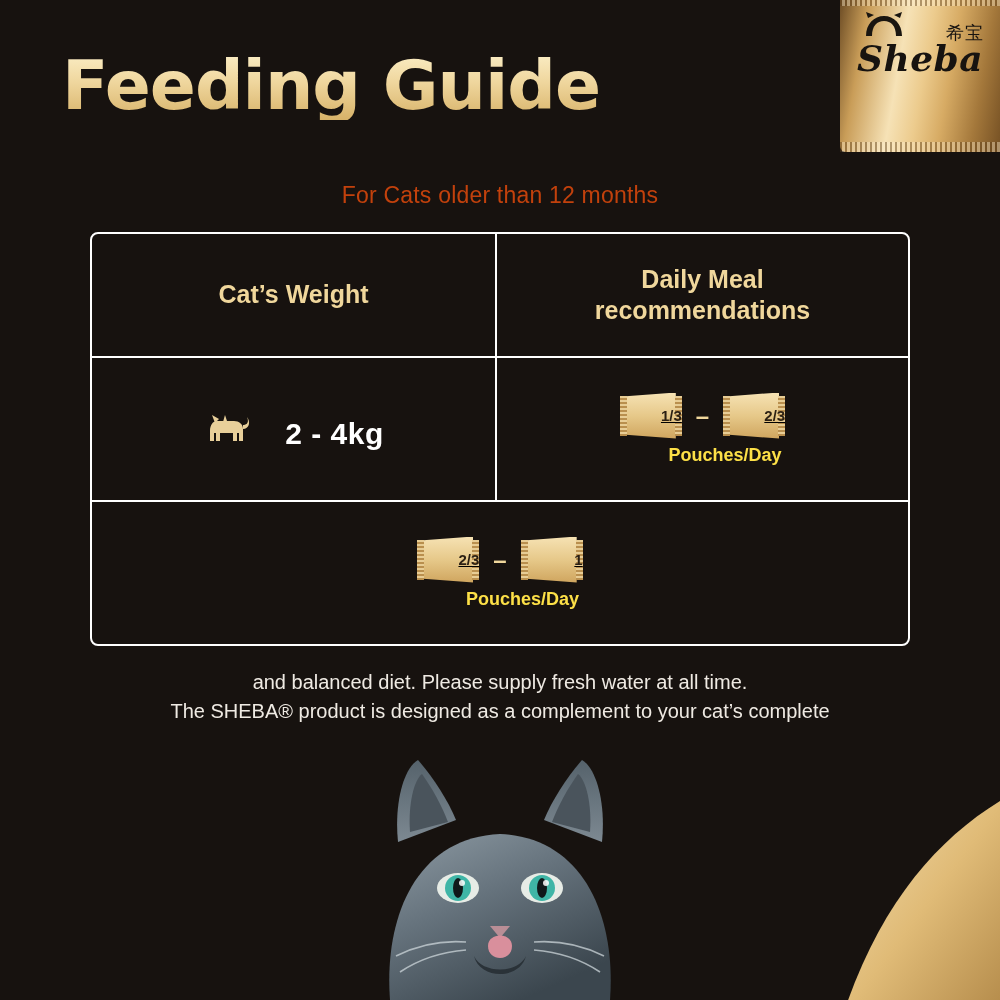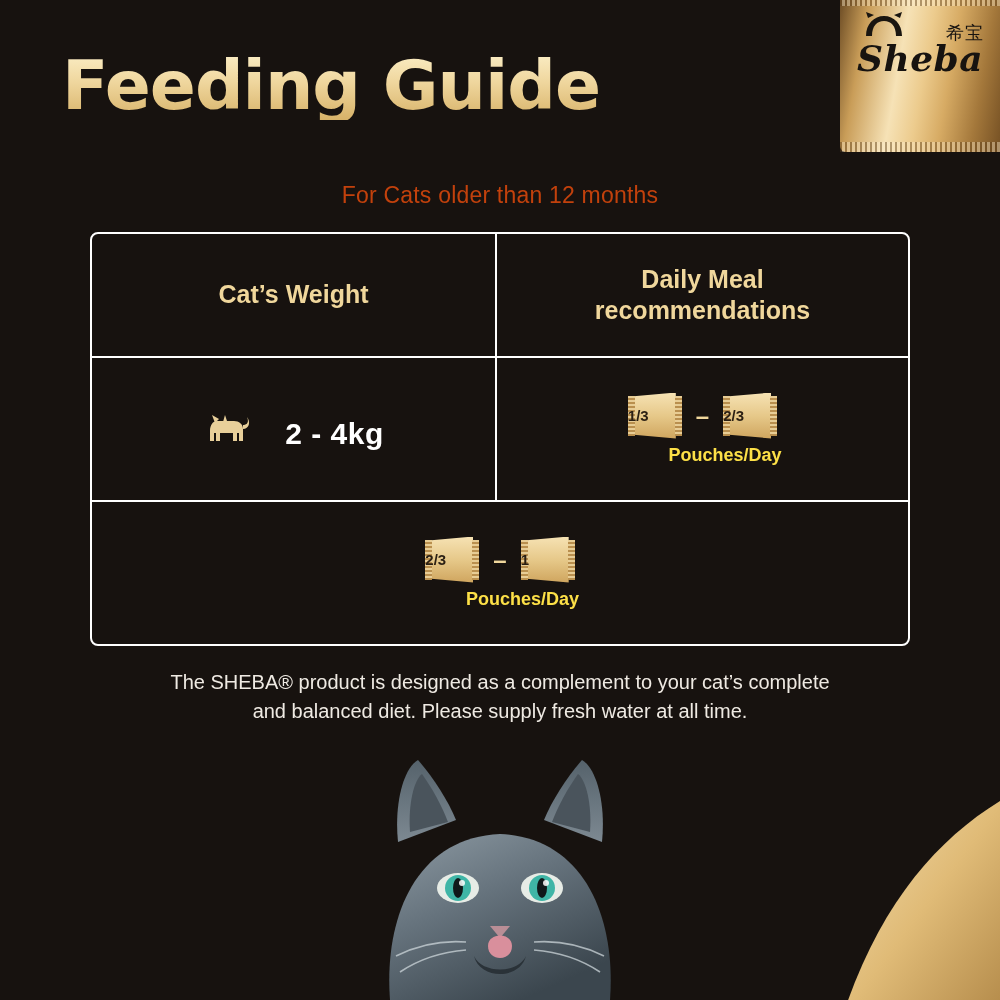--- a/index.html
+++ b/index.html
@@ -168,25 +168,26 @@
     gap: 14px;
     margin-bottom: 6px;
   }
   .dash {
     color: #f0d79c;
     font-size: 24px;
     font-weight: bold;
   }
   .mini-pouch {
     position: relative;
-    width: 54px;
+    width: 62px;
     height: 46px;
     display: flex;
     align-items: center;
-    justify-content: flex-start;
+    justify-content: flex-end;
+    text-decoration: underline;
   }
   .mini-pouch .body {
     position: absolute;
     inset: 0 6px;
     background: linear-gradient(180deg, #f6e2b3 0%, #e6c889 50%, #cfa55e 100%);
     clip-path: polygon(0% 8%, 100% 0%, 100% 100%, 0% 92%);
   }
   .mini-pouch .crimp-l, .mini-pouch .crimp-r {
     position: absolute;
     top: 3px;
@@ -317,22 +318,22 @@
             <span class="frac">1</span>
           </div>
         </div>
         <div class="pouch-label">Pouches/Day</div>
       </div>
     </div>
 
   </div>
 
   <div class="disclaimer">
+    <div>and balanced diet. Please supply fresh water at all time.</div>
     <div>The SHEBA® product is designed as a complement to your cat’s complete</div>
-    <div>and balanced diet. Please supply fresh water at all time.</div>
   </div>
 
   <svg class="cat-photo" viewBox="0 0 260 250">
     <defs>
       <linearGradient id="furG" x1="0" y1="0" x2="0.6" y2="1">
         <stop offset="0%" stop-color="#8d9aa3"></stop>
         <stop offset="45%" stop-color="#66737d"></stop>
         <stop offset="100%" stop-color="#3b464e"></stop>
       </linearGradient>
       <linearGradient id="earG" x1="0" y1="0" x2="0" y2="1">

